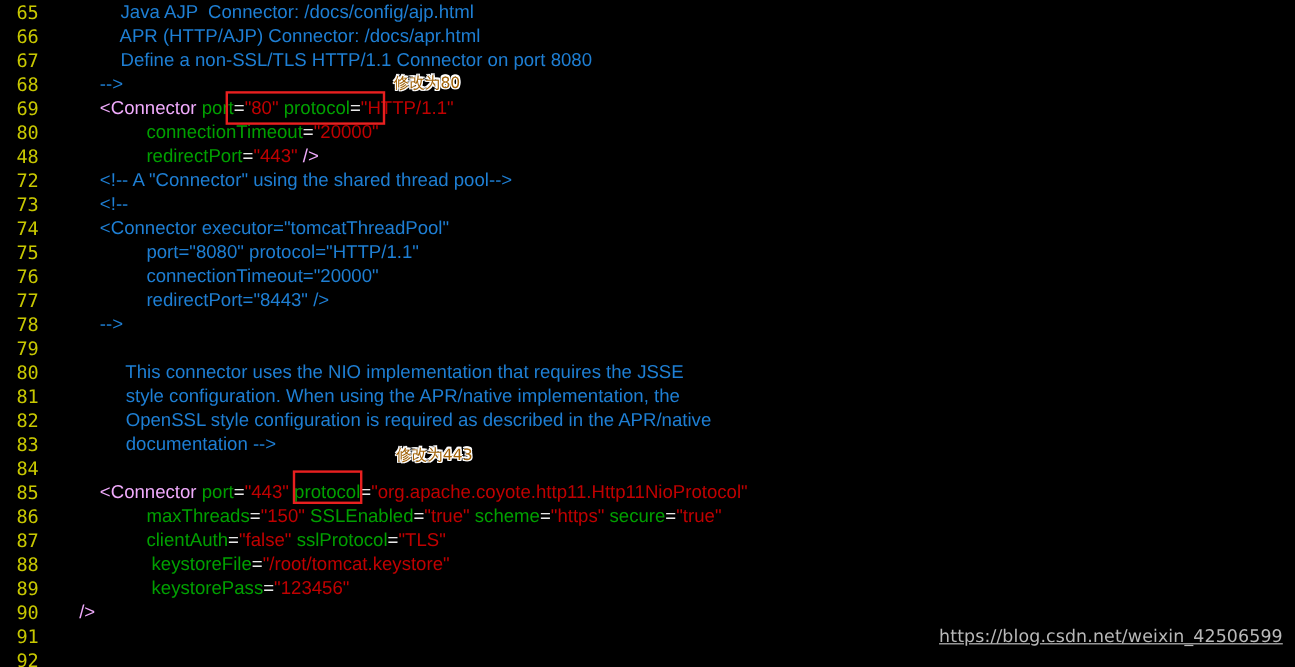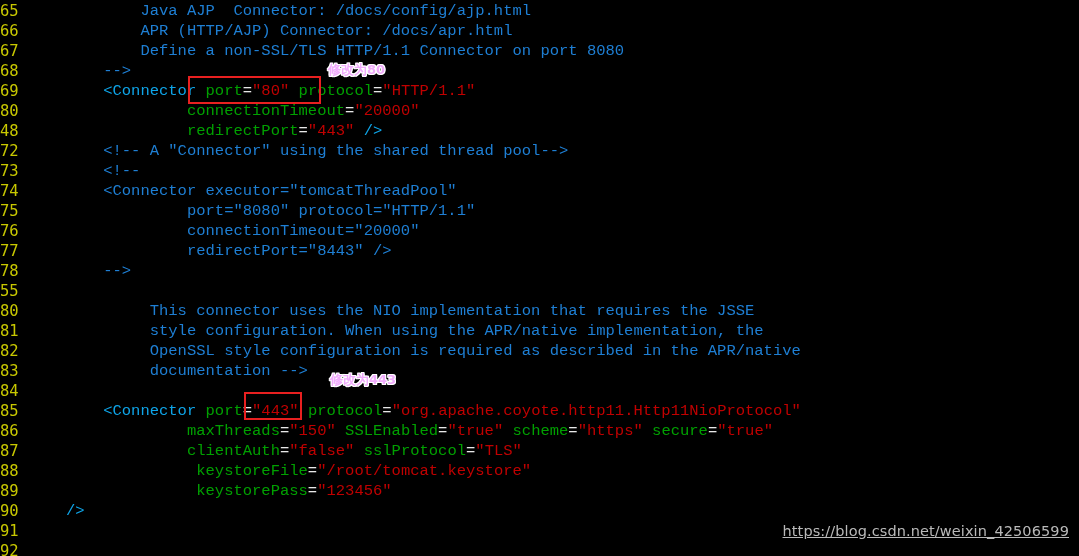--- a/index.html
+++ b/index.html
@@ -34,55 +34,55 @@
     height: 20px;
     line-height: 20px;
     font-size: 15.5px;
     white-space: pre;
     letter-spacing: 0px;
   }
 
   .lineno {
     width: 46px;
     min-width: 46px;
-    text-align: left;
+    text-align: center;
     padding-right: 0px;
     color: #c8c800;
     font-size: 15.5px;
     font-family: "DejaVu Sans Mono", "Liberation Mono", monospace;
   }
 
   .linetext {
     padding-left: 20px;
     white-space: pre;
-    font-family: Liberation Mono, monospace;
+    font-family: Liberation Sans, sans-serif;
   }
 
   
   .t-comment  { color: #1e7fd4; }
-  .t-tag      { color: #0ea5e9; }
+  .t-tag      { color: #f0abfc; }
   .t-attr     { color: #00a000; }
   .t-val      { color: #c00000; }
   .t-eq       { color: #e8e8e8; }
   .t-plain    { color: #e8e8e8; }
 
   
   .anno-rect {
     position: absolute;
     border: 2px solid #e82020;
     box-sizing: border-box;
     pointer-events: none;
   }
 
   .anno-label {
     position: absolute;
-    color: #f0abfc;
+    color: #a16207;
     font-family: "DejaVu Sans", "Liberation Sans", sans-serif;
     font-size: 13px;
-    font-weight: bold;
+    font-weight: normal;
     line-height: 15px;
     white-space: nowrap;
     text-shadow:
       -1px -1px 0 #ffffff,  1px -1px 0 #ffffff,
       -1px  1px 0 #ffffff,  1px  1px 0 #ffffff,
       -1px  0   0 #ffffff,  1px  0   0 #ffffff,
        0   -1px 0 #ffffff,  0    1px 0 #ffffff;
   }
 
   .watermark {
@@ -110,21 +110,21 @@
       <div class="line"><div class="lineno">69</div><div class="linetext"><span class="t-tag">    &lt;Connector </span><span class="t-attr">port</span><span class="t-eq">=</span><span class="t-val">"80"</span><span class="t-plain"> </span><span class="t-attr">protocol</span><span class="t-eq">=</span><span class="t-val">"HTTP/1.1"</span></div></div>
       <div class="line"><div class="lineno">80</div><div class="linetext"><span class="t-plain">             </span><span class="t-attr">connectionTimeout</span><span class="t-eq">=</span><span class="t-val">"20000"</span></div></div>
       <div class="line"><div class="lineno">48</div><div class="linetext"><span class="t-plain">             </span><span class="t-attr">redirectPort</span><span class="t-eq">=</span><span class="t-val">"443"</span><span class="t-plain"> </span><span class="t-tag">/&gt;</span></div></div>
       <div class="line"><div class="lineno">72</div><div class="linetext"><span class="t-comment">    &lt;!-- A "Connector" using the shared thread pool--&gt;</span></div></div>
       <div class="line"><div class="lineno">73</div><div class="linetext"><span class="t-comment">    &lt;!--</span></div></div>
       <div class="line"><div class="lineno">74</div><div class="linetext"><span class="t-comment">    &lt;Connector executor="tomcatThreadPool"</span></div></div>
       <div class="line"><div class="lineno">75</div><div class="linetext"><span class="t-comment">             port="8080" protocol="HTTP/1.1"</span></div></div>
       <div class="line"><div class="lineno">76</div><div class="linetext"><span class="t-comment">             connectionTimeout="20000"</span></div></div>
       <div class="line"><div class="lineno">77</div><div class="linetext"><span class="t-comment">             redirectPort="8443" /&gt;</span></div></div>
       <div class="line"><div class="lineno">78</div><div class="linetext"><span class="t-comment">    --&gt;</span></div></div>
-      <div class="line"><div class="lineno">55</div></div>
+      <div class="line"><div class="lineno">79</div></div>
       <div class="line"><div class="lineno">80</div><div class="linetext"><span class="t-comment">         This connector uses the NIO implementation that requires the JSSE</span></div></div>
       <div class="line"><div class="lineno">81</div><div class="linetext"><span class="t-comment">         style configuration. When using the APR/native implementation, the</span></div></div>
       <div class="line"><div class="lineno">82</div><div class="linetext"><span class="t-comment">         OpenSSL style configuration is required as described in the APR/native</span></div></div>
       <div class="line"><div class="lineno">83</div><div class="linetext"><span class="t-comment">         documentation --&gt;</span></div></div>
       <div class="line"><div class="lineno">84</div><div class="linetext"><span class="t-plain"></span></div></div>
       <div class="line"><div class="lineno">85</div><div class="linetext"><span class="t-tag">    &lt;Connector </span><span class="t-attr">port</span><span class="t-eq">=</span><span class="t-val">"443"</span><span class="t-plain"> </span><span class="t-attr">protocol</span><span class="t-eq">=</span><span class="t-val">"org.apache.coyote.http11.Http11NioProtocol"</span></div></div>
       <div class="line"><div class="lineno">86</div><div class="linetext"><span class="t-plain">             </span><span class="t-attr">maxThreads</span><span class="t-eq">=</span><span class="t-val">"150"</span><span class="t-plain"> </span><span class="t-attr">SSLEnabled</span><span class="t-eq">=</span><span class="t-val">"true"</span><span class="t-plain"> </span><span class="t-attr">scheme</span><span class="t-eq">=</span><span class="t-val">"https"</span><span class="t-plain"> </span><span class="t-attr">secure</span><span class="t-eq">=</span><span class="t-val">"true"</span></div></div>
       <div class="line"><div class="lineno">87</div><div class="linetext"><span class="t-plain">             </span><span class="t-attr">clientAuth</span><span class="t-eq">=</span><span class="t-val">"false"</span><span class="t-plain"> </span><span class="t-attr">sslProtocol</span><span class="t-eq">=</span><span class="t-val">"TLS"</span></div></div>
       <div class="line"><div class="lineno">88</div><div class="linetext"><span class="t-plain">              </span><span class="t-attr">keystoreFile</span><span class="t-eq">=</span><span class="t-val">"/root/tomcat.keystore"</span></div></div>
       <div class="line"><div class="lineno">89</div><div class="linetext"><span class="t-plain">              </span><span class="t-attr">keystorePass</span><span class="t-eq">=</span><span class="t-val">"123456"</span></div></div>

